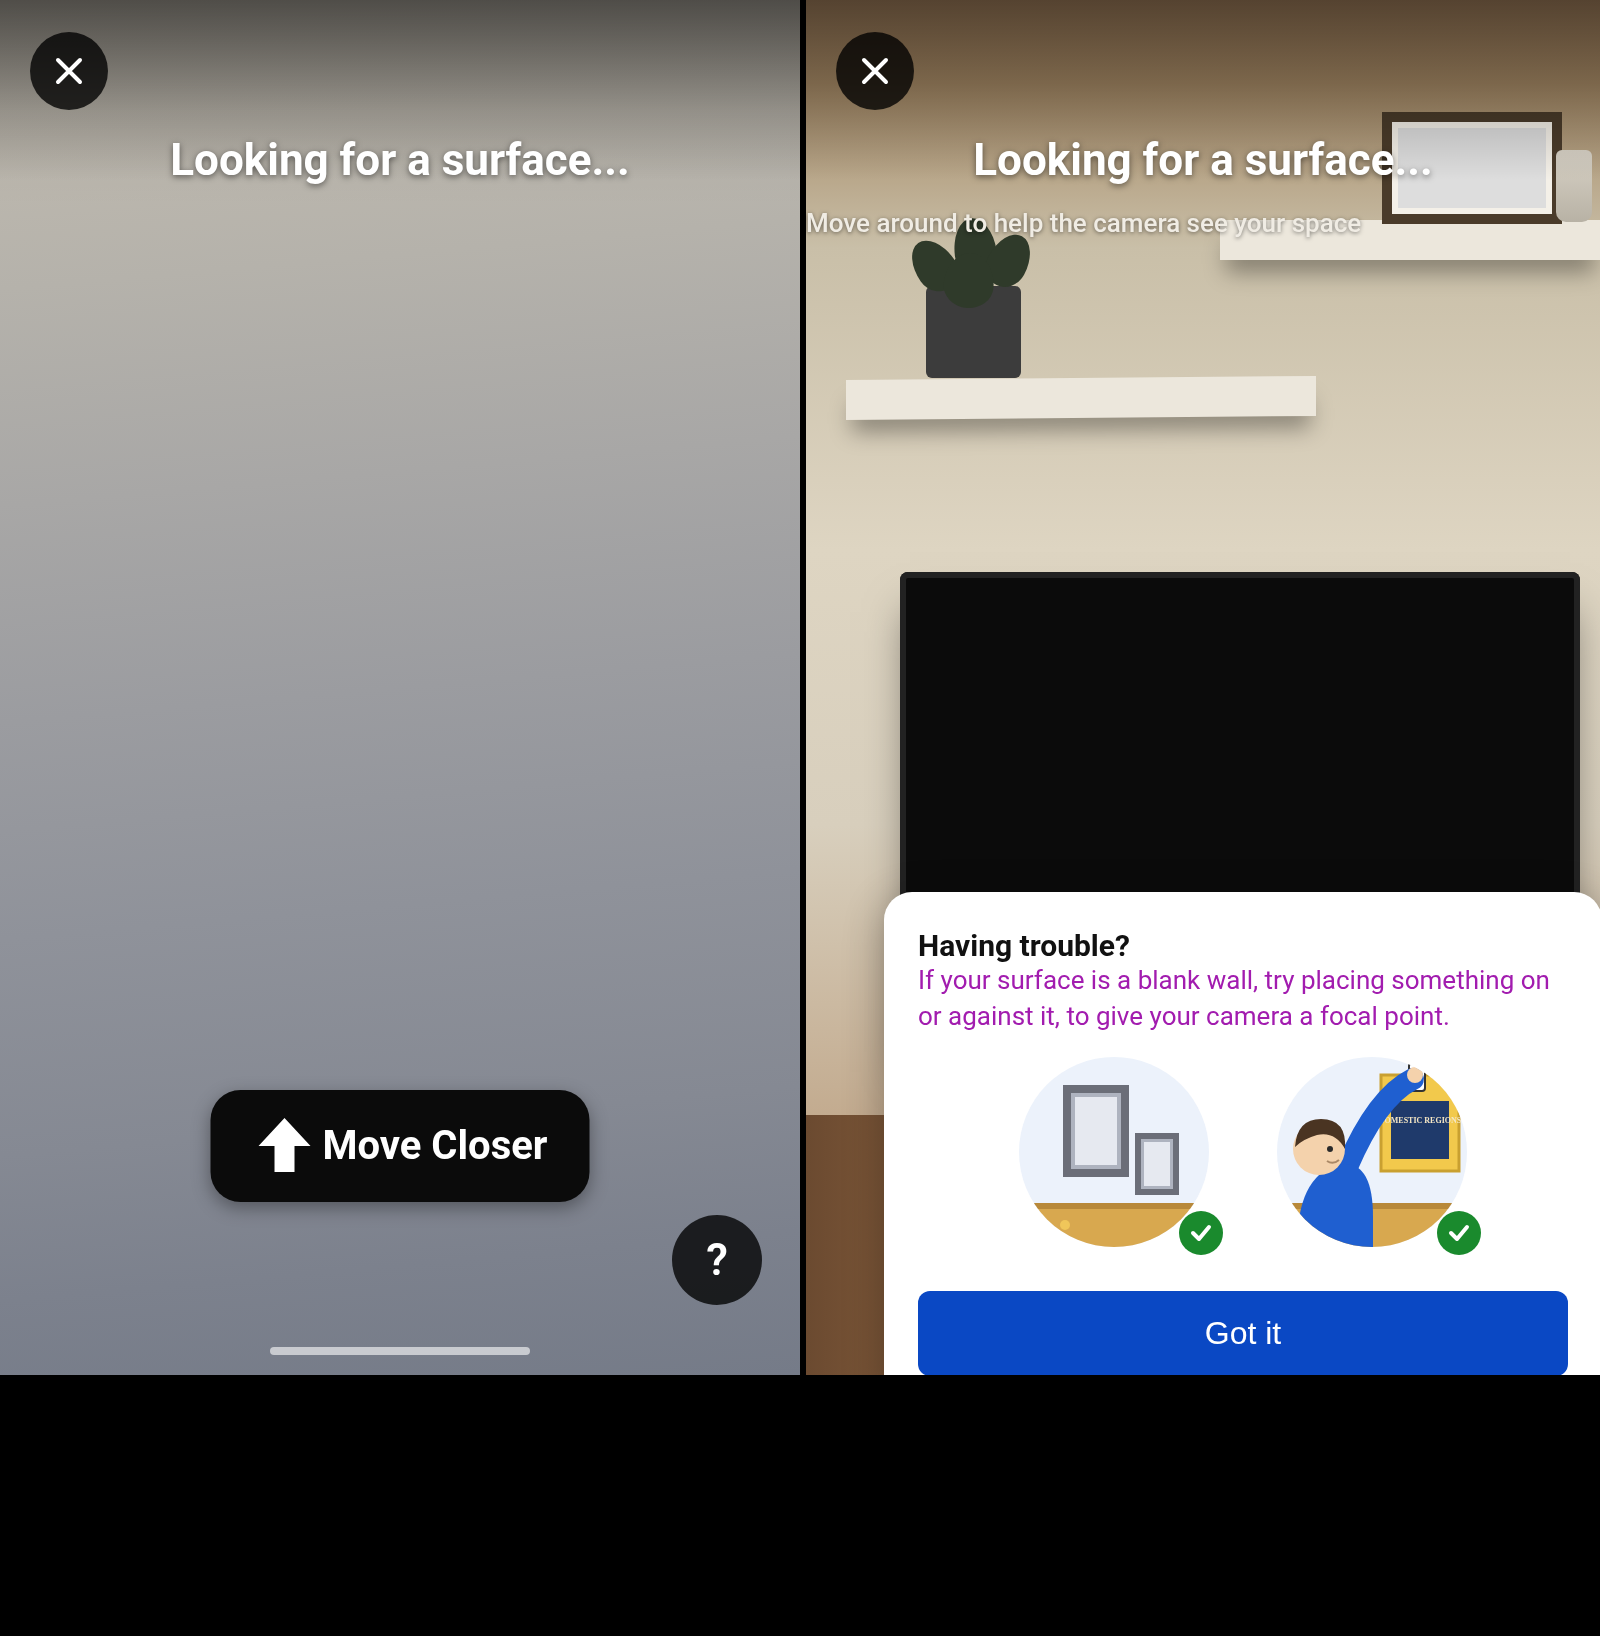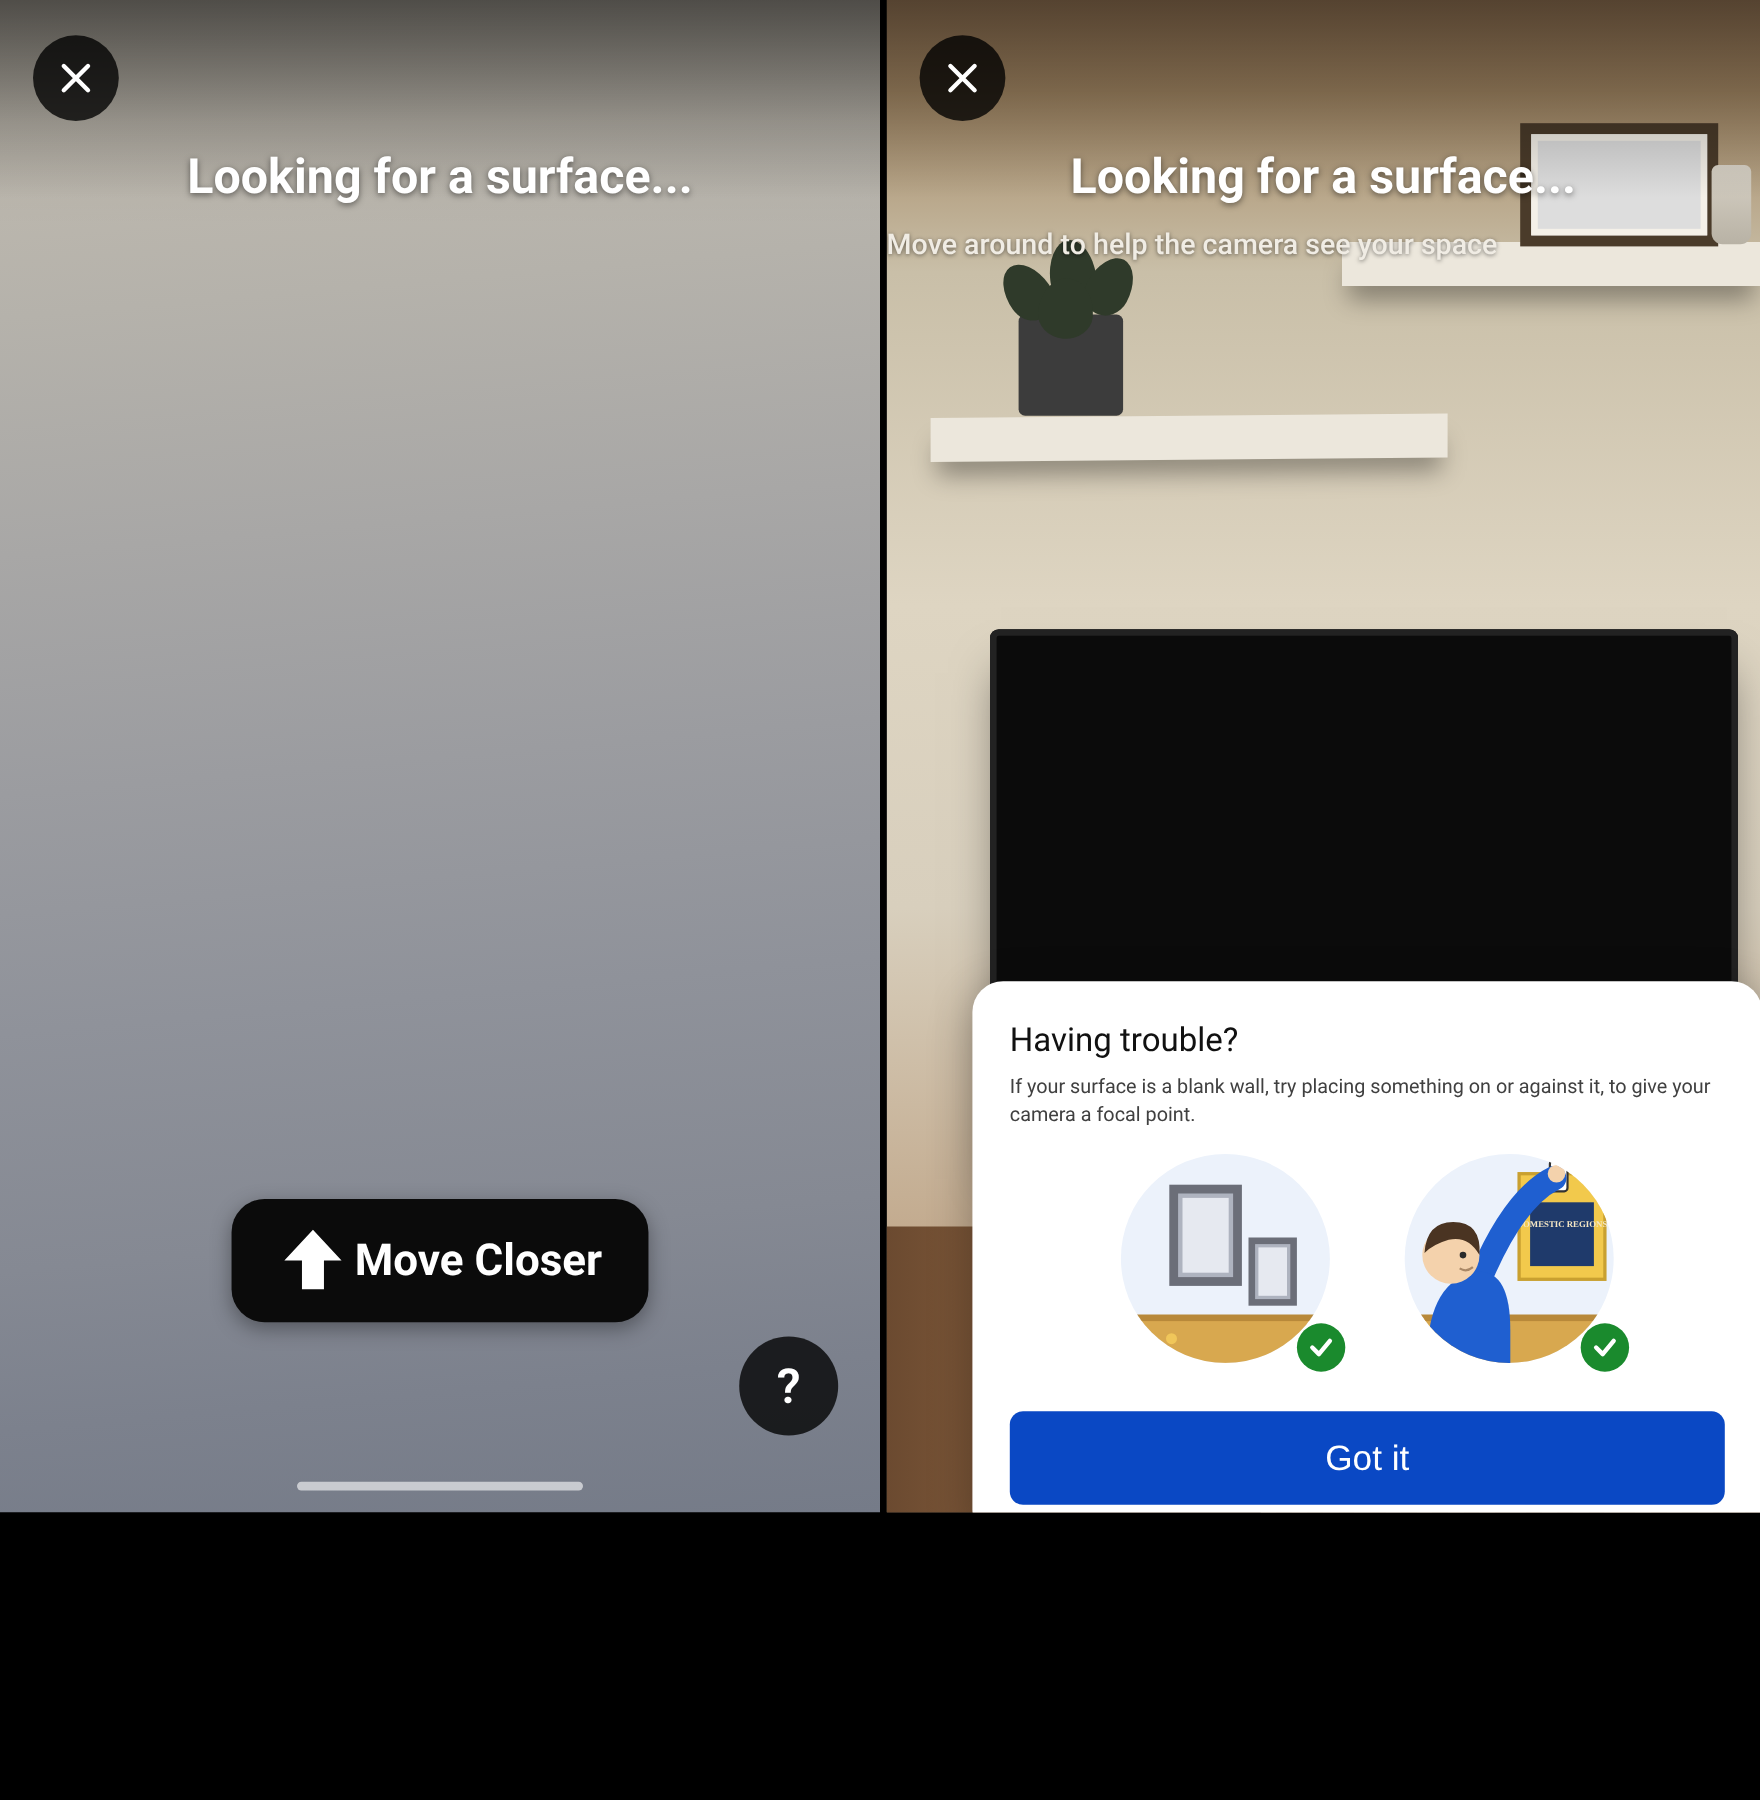--- a/index.html
+++ b/index.html
@@ -134,22 +134,22 @@
     position:absolute; bottom:20px; left:50%; transform:translateX(-50%);
     width:260px; height:8px; border-radius:4px; background:rgba(255,255,255,.6);
   }
 
   
   .help-card {
     position:absolute; left:78px; right:-2px; top:892px;
     background:#fff; border-radius:28px; padding:36px 34px 32px;
     box-shadow: 0 10px 40px rgba(0,0,0,.3);
   }
-  .help-card h3 { font-size:30px; font-weight:400; color:#111; margin-bottom:14px;}
-  .help-card p  { font-size:18px; line-height:1.38; color:#404040; margin-bottom:26px;}
+  .help-card h3 { font-size:30px; font-weight:700; color:#111; }
+  .help-card p  { font-size:26px; line-height:1.38; color:#a21caf; margin-bottom:26px;}
   .illus-row { display:flex; gap:28px; justify-content:center; margin-bottom:30px;}
   .illus {
     width:230px; height:200px; position:relative;
   }
   .illus .circle {
     position:absolute; inset:0 0 18px 0; margin:auto;
     width:190px; height:190px; border-radius:50%; background:#ecf2fb;
     overflow:hidden;
   }
   .illus .check {

